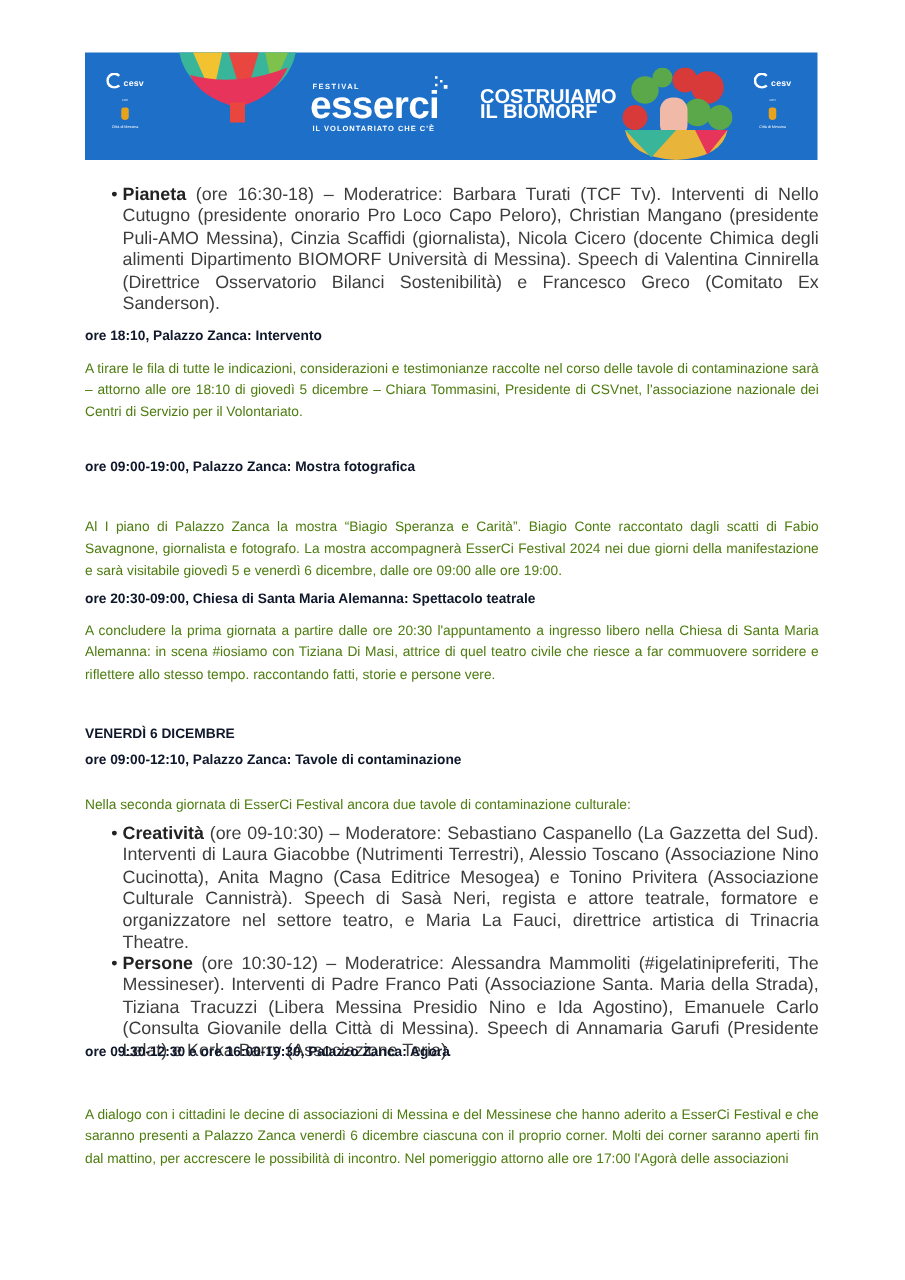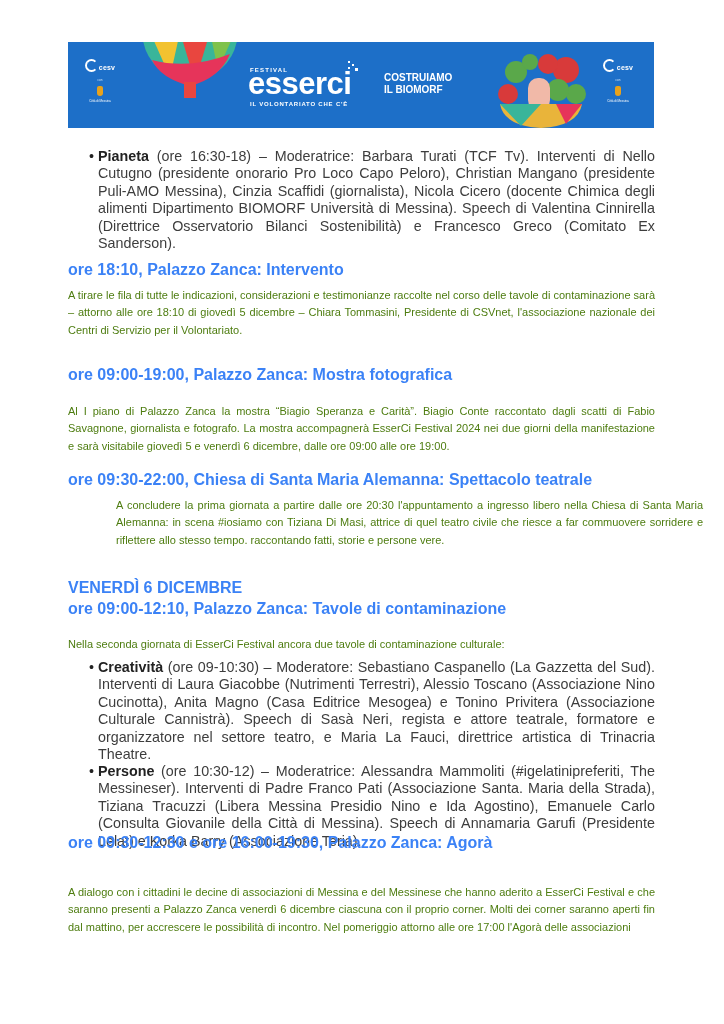--- a/index.html
+++ b/index.html
@@ -13,25 +13,25 @@
                            border-radius: 50%; border-right-color: transparent; vertical-align: middle; margin-right: 1px; }
   .logo-block .con { font-size: 3px; margin-top: 4px; opacity: 0.8; }
   .logo-block .crest { width: 6px; height: 10px; background: #e8a21c; margin: 4px auto 0; border-radius: 2px 2px 3px 3px; }
   .logo-block .city { font-size: 3px; margin-top: 3px; }
   .bowl-left { position: absolute; left: 72px; top: -10px; width: 100px; height: 70px; }
   .bowl-right { position: absolute; left: 428px; top: 12px; width: 90px; height: 74px; }
   .fest-small { position: absolute; left: 182px; top: 25px; font-size: 6px; color: #fff; letter-spacing: 1.2px; font-weight: bold; }
   .fest-name { position: absolute; left: 180px; top: 28px; font-size: 31px; font-weight: bold; color: #fff; letter-spacing: -0.5px; line-height: 28px; }
   .fest-dots { position: absolute; left: 278px; top: 18px; width: 14px; height: 14px; }
   .fest-tag { position: absolute; left: 182px; top: 59px; font-size: 6px; color: #fff; letter-spacing: 0.8px; font-weight: bold; }
-  .slogan { position: absolute; left: 316px; top: 30px; font-size: 10px; line-height: 12px; font-weight: bold; color: #fff; }
+  .slogan { position: absolute; left: 316px; top: 30px; font-size: 16px; line-height: 12px; font-weight: bold; color: #fff; }
 
   .content { position: absolute; left: 68px; top: 0; width: 587px; }
   .p { position: absolute; left: 0; width: 587px; font-size: 11px; line-height: 17.4px; text-align: justify; color: #4d7c0f; }
-  .h { position: absolute; left: 0; font-size: 16px; line-height: 17px; font-weight: bold; color: #3b82f6; }
+  .h { position: absolute; left: 0; font-size: 11px; line-height: 17px; font-weight: bold; color: #0f172a; }
   .li { position: absolute; left: 30px; width: 557px; font-size: 14.3px; line-height: 17.4px; text-align: justify; color: #3d3d3d; }
   .li .bullet { position: absolute; left: -9px; top: 0; color: #222; }
   .li b { color: #222; margin-top: 30px; }
 </style>
 </head>
 <body>
 
 <div class="banner">
   <div class="logo-block" style="left:14px;">
     <div><span class="cesv-mark"></span><span class="cesv">cesv</span></div>
@@ -89,24 +89,24 @@
 <div class="content">
 
   <div class="li" style="top:148px;">
     <span class="bullet">•</span><b>Pianeta</b><span> (ore 16:30-18) – Moderatrice: Barbara Turati (TCF Tv). Interventi di Nello Cutugno (presidente onorario Pro Loco Capo Peloro), Christian Mangano (presidente Puli-AMO Messina), Cinzia Scaffidi (giornalista), Nicola Cicero (docente Chimica degli alimenti Dipartimento BIOMORF Università di Messina). Speech di Valentina Cinnirella (Direttrice Osservatorio Bilanci Sostenibilità) e Francesco Greco (Comitato Ex Sanderson).</span>
   </div>
 
   <div class="h" style="top:261px;">ore 18:10, Palazzo Zanca: Intervento</div>
   <div class="p" style="top:287px;">A tirare le fila di tutte le indicazioni, considerazioni e testimonianze raccolte nel corso delle tavole di contaminazione sarà – attorno alle ore 18:10 di giovedì 5 dicembre – Chiara Tommasini, Presidente di CSVnet, l'associazione nazionale dei Centri di Servizio per il Volontariato.</div>
 
   <div class="h" style="top:366px;">ore 09:00-19:00, Palazzo Zanca: Mostra fotografica</div>
-  <div class="p" style="top:403px;">Al I piano di Palazzo Zanca la mostra “Biagio Speranza e Carità”. Biagio Conte raccontato dagli scatti di Fabio Savagnone, giornalista e fotografo. La mostra accompagnerà EsserCi Festival 2024 nei due giorni della manifestazione e sarà visitabile giovedì 5 e venerdì 6 dicembre, dalle ore 09:00 alle ore 19:00.</div>
+  <div class="p" style="top:414px;">Al I piano di Palazzo Zanca la mostra “Biagio Speranza e Carità”. Biagio Conte raccontato dagli scatti di Fabio Savagnone, giornalista e fotografo. La mostra accompagnerà EsserCi Festival 2024 nei due giorni della manifestazione e sarà visitabile giovedì 5 e venerdì 6 dicembre, dalle ore 09:00 alle ore 19:00.</div>
 
-  <div class="h" style="top:471px;">ore 09:30-22:00, Chiesa di Santa Maria Alemanna: Spettacolo teatrale</div>
-  <div class="p" style="top:497px;margin-left:48px;">A concludere la prima giornata a partire dalle ore 20:30 l'appuntamento a ingresso libero nella Chiesa di Santa Maria Alemanna: in scena #iosiamo con Tiziana Di Masi, attrice di quel teatro civile che riesce a far commuovere sorridere e riflettere allo stesso tempo. raccontando fatti, storie e persone vere.</div>
+  <div class="h" style="top:471px;">ore 20:30-09:00, Chiesa di Santa Maria Alemanna: Spettacolo teatrale</div>
+  <div class="p" style="top:497px;">A concludere la prima giornata a partire dalle ore 20:30 l'appuntamento a ingresso libero nella Chiesa di Santa Maria Alemanna: in scena #iosiamo con Tiziana Di Masi, attrice di quel teatro civile che riesce a far commuovere sorridere e riflettere allo stesso tempo. raccontando fatti, storie e persone vere.</div>
 
   <div class="h" style="top:579px;">VENERDÌ 6 DICEMBRE</div>
 
   <div class="h" style="top:600px;">ore 09:00-12:10, Palazzo Zanca: Tavole di contaminazione</div>
   <div class="p" style="top:636px;">Nella seconda giornata di EsserCi Festival ancora due tavole di contaminazione culturale:</div>
 
   <div class="li" style="top:659px;">
     <span class="bullet">•</span><b>Creatività</b><span> (ore 09-10:30) – Moderatore: Sebastiano Caspanello (La Gazzetta del Sud). Interventi di Laura Giacobbe (Nutrimenti Terrestri), Alessio Toscano (Associazione Nino Cucinotta), Anita Magno (Casa Editrice Mesogea) e Tonino Privitera (Associazione Culturale Cannistrà). Speech di Sasà Neri, regista e attore teatrale, formatore e organizzatore nel settore teatro, e Maria La Fauci, direttrice artistica di Trinacria Theatre.</span>
   </div>
 

